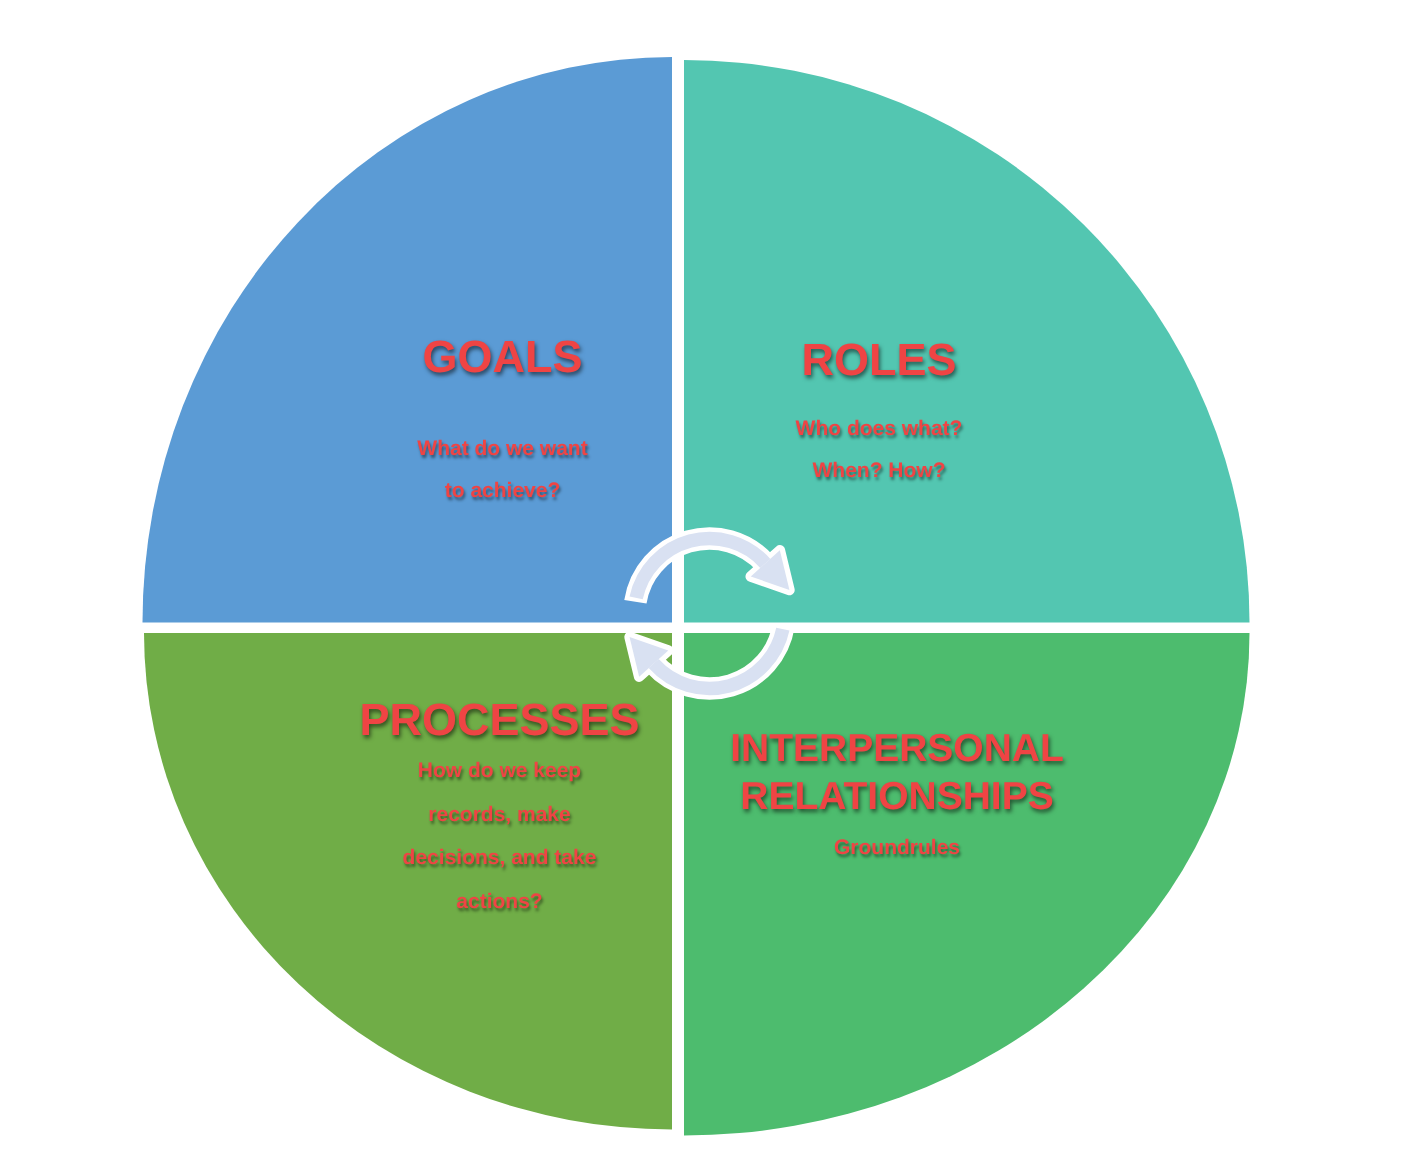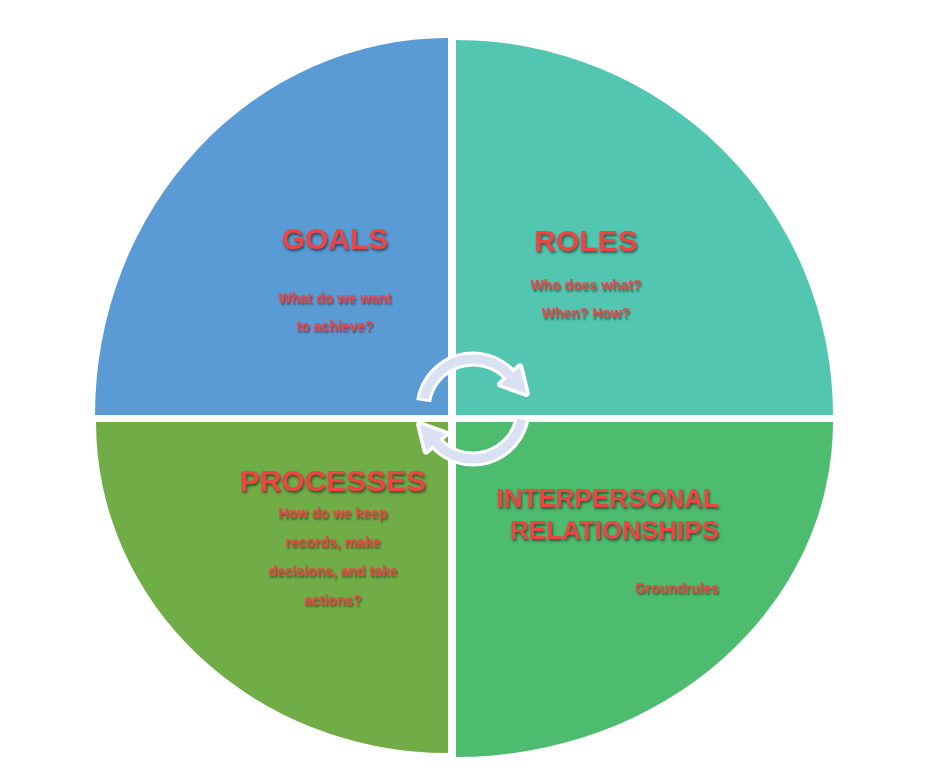--- a/index.html
+++ b/index.html
@@ -39,22 +39,22 @@
     line-height: 28px;
     white-space: pre-line;
     text-shadow: 1px 2px 2px rgba(0,0,0,0.45);
   }
   #goals-text    { left: 150px; top: 221px; width: 370px; }
   #goals-text .q-body { margin-top: 27px; }
   #roles-text    { left: 436px; top: 223px; width: 300px; }
   #roles-text .q-body { margin-top: 12px; }
   #processes-text { left: 183px; top: 463px; width: 300px; }
   #processes-text .q-body { line-height: 29px; }
-  #interpersonal-text { left: 419px; top: 482px; width: 300px; text-align: right; }
-  #interpersonal-text .q-body-1 { margin-top: 28px; }
+  #interpersonal-text { left: 448px; top: 482px; width: 300px; }
+  #interpersonal-text .q-body-1 { margin-top: 4px; }
   #interpersonal-text .q-body-2 { margin-top: 12px; }
 </style>
 </head>
 <body>
 
 <div class="stage">
 
   <svg width="948" height="780" viewBox="0 0 948 780">
 
     <path d="M 448 415 L 448 38 A 353 377 0 0 0 95 415 Z" fill="#5B9BD5"></path>

